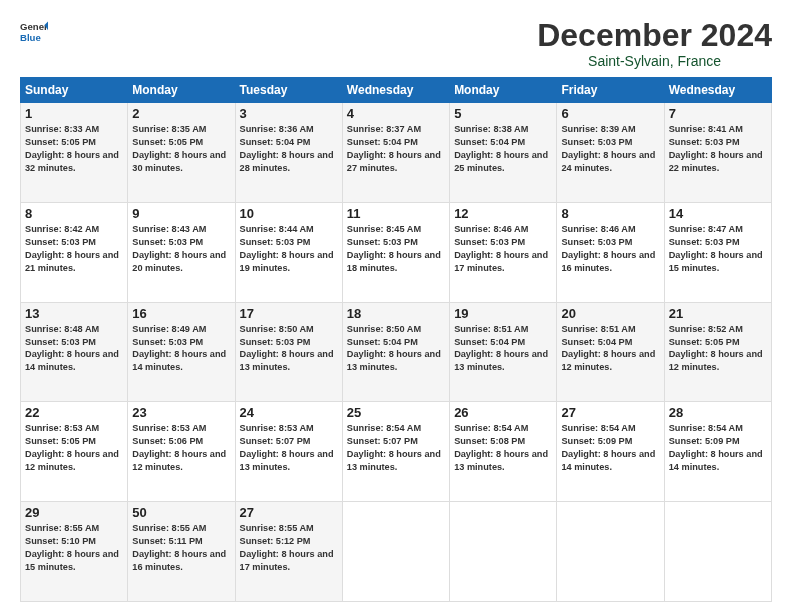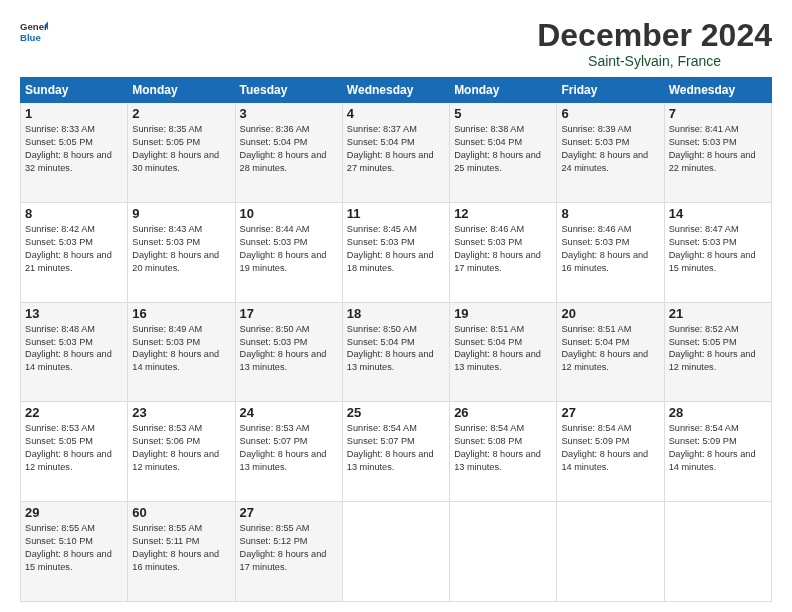--- a/index.html
+++ b/index.html
@@ -80,20 +80,21 @@
       font-size: 13px;
       font-weight: bold;
       display: block;
       margin-bottom: 2px;
       color: #222;
     }
     .cell-text {
       font-size: 9.2px;
       line-height: 1.4;
       color: #333;
+      font-weight: bold;
     }
     .empty-cell {
       background: #fff !important;
     }
   </style>
 </head>
 <body>
 
 <div class="page">
   <div class="header">
@@ -242,21 +243,21 @@
         <span class="day-num">28</span>
         <span class="cell-text">Sunrise: 8:54 AM<br>Sunset: 5:09 PM<br>Daylight: 8 hours and 14 minutes.</span>
       </td>
         </tr>
         <tr>
           <td>
         <span class="day-num">29</span>
         <span class="cell-text">Sunrise: 8:55 AM<br>Sunset: 5:10 PM<br>Daylight: 8 hours and 15 minutes.</span>
       </td>
           <td>
-        <span class="day-num">60</span>
+        <span class="day-num">50</span>
         <span class="cell-text">Sunrise: 8:55 AM<br>Sunset: 5:11 PM<br>Daylight: 8 hours and 16 minutes.</span>
       </td>
           <td>
         <span class="day-num">27</span>
         <span class="cell-text">Sunrise: 8:55 AM<br>Sunset: 5:12 PM<br>Daylight: 8 hours and 17 minutes.</span>
       </td>
           <td class="empty-cell"></td>
           <td class="empty-cell"></td>
           <td class="empty-cell"></td>
           <td class="empty-cell"></td>

